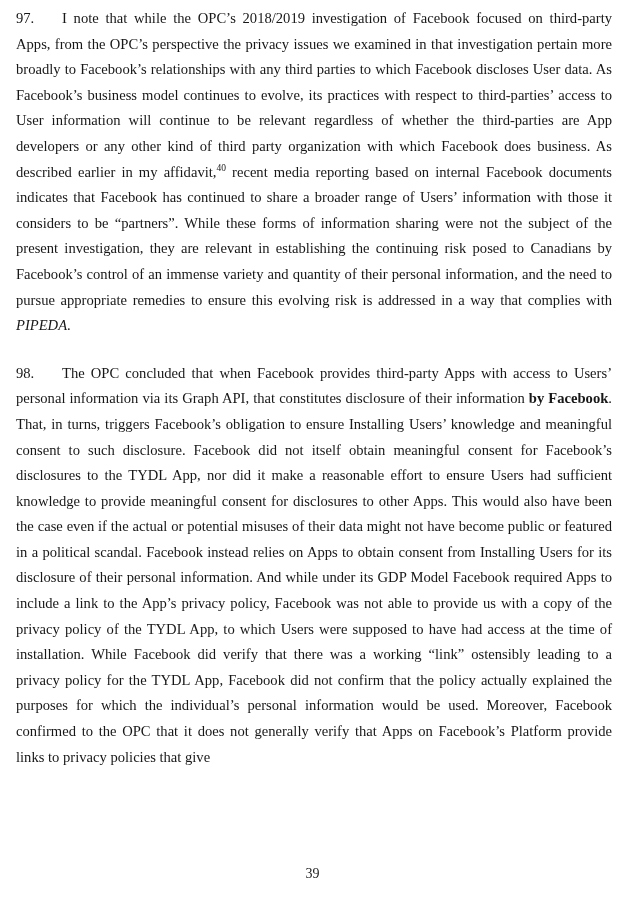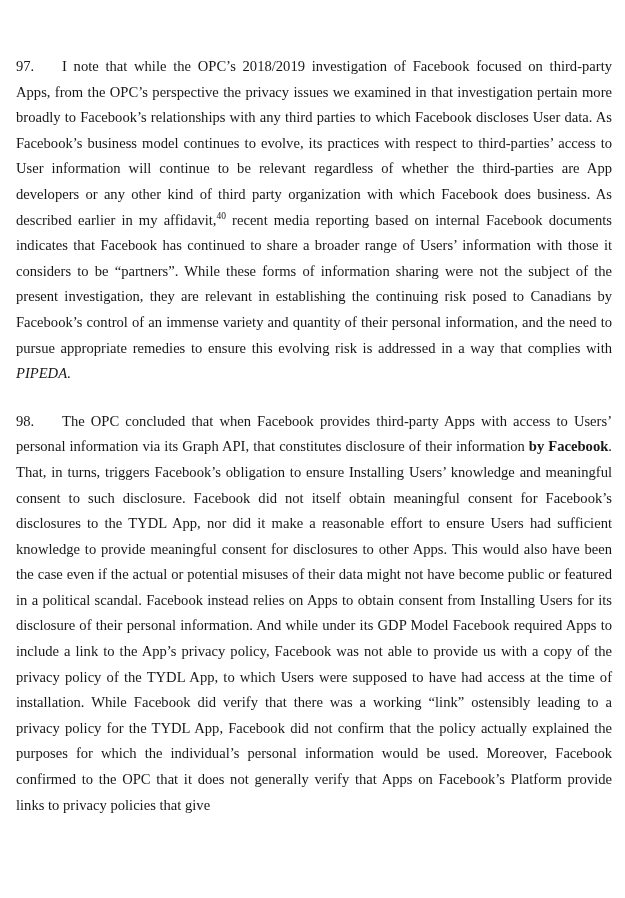--- a/index.html
+++ b/index.html
@@ -20,21 +20,20 @@
     width: 625px;
     height: 898px;
     box-sizing: border-box;
     padding: 0;
   }
   .body-area {
     position: absolute;
     left: 16px;
     top: 6px;
     width: 596px;
-    margin-top: 48px;
   }
   .para {
     position: relative;
     font-size: 14.6px;
     line-height: 25.6px;
     text-align: justify;
     text-justify: inter-word;
     color: #171717;
     margin: 0 0 22px 0;
     padding-left: 0;
@@ -94,14 +93,15 @@
     <p class="para">
       <span class="num">98.</span><span class="para-text"><span>The OPC concluded that when Facebook provides third-party Apps with access to Users’ personal information via its Graph API, that constitutes disclosure of their information </span><span class="bold-ital">by Facebook</span><span>. That, in turns, triggers Facebook’s obligation to ensure Installing Users’ knowledge and meaningful consent to such disclosure. Facebook did not itself obtain meaningful consent for Facebook’s disclosures to the TYDL App, nor did it make a reasonable effort to ensure Users had sufficient knowledge to provide meaningful consent for disclosures to other Apps. This would also have been the case even if the actual or potential misuses of their data might not have become public or featured in a political scandal. Facebook instead relies on Apps to obtain consent from Installing Users for its disclosure of their personal information. And while under its GDP Model Facebook required Apps to include a link to the App’s privacy policy, Facebook was not able to provide us with a copy of the privacy policy of the TYDL App, to which Users were supposed to have had access at the time of installation. While Facebook did verify that there was a working “link” ostensibly leading to a privacy policy for the TYDL App, Facebook did not confirm that the policy actually explained the purposes for which the individual’s personal information would be used. Moreover, Facebook confirmed to the OPC that it does not generally verify that Apps on Facebook’s Platform provide links to privacy policies that give</span></span>
     </p>
 
   </div>
 
   <div class="faint-mark fm1"></div>
   <div class="faint-mark fm2"></div>
   <div class="faint-mark fm3"></div>
 
+  <div class="page-number">39</div>
 
 </div>
 
 </body></html>

